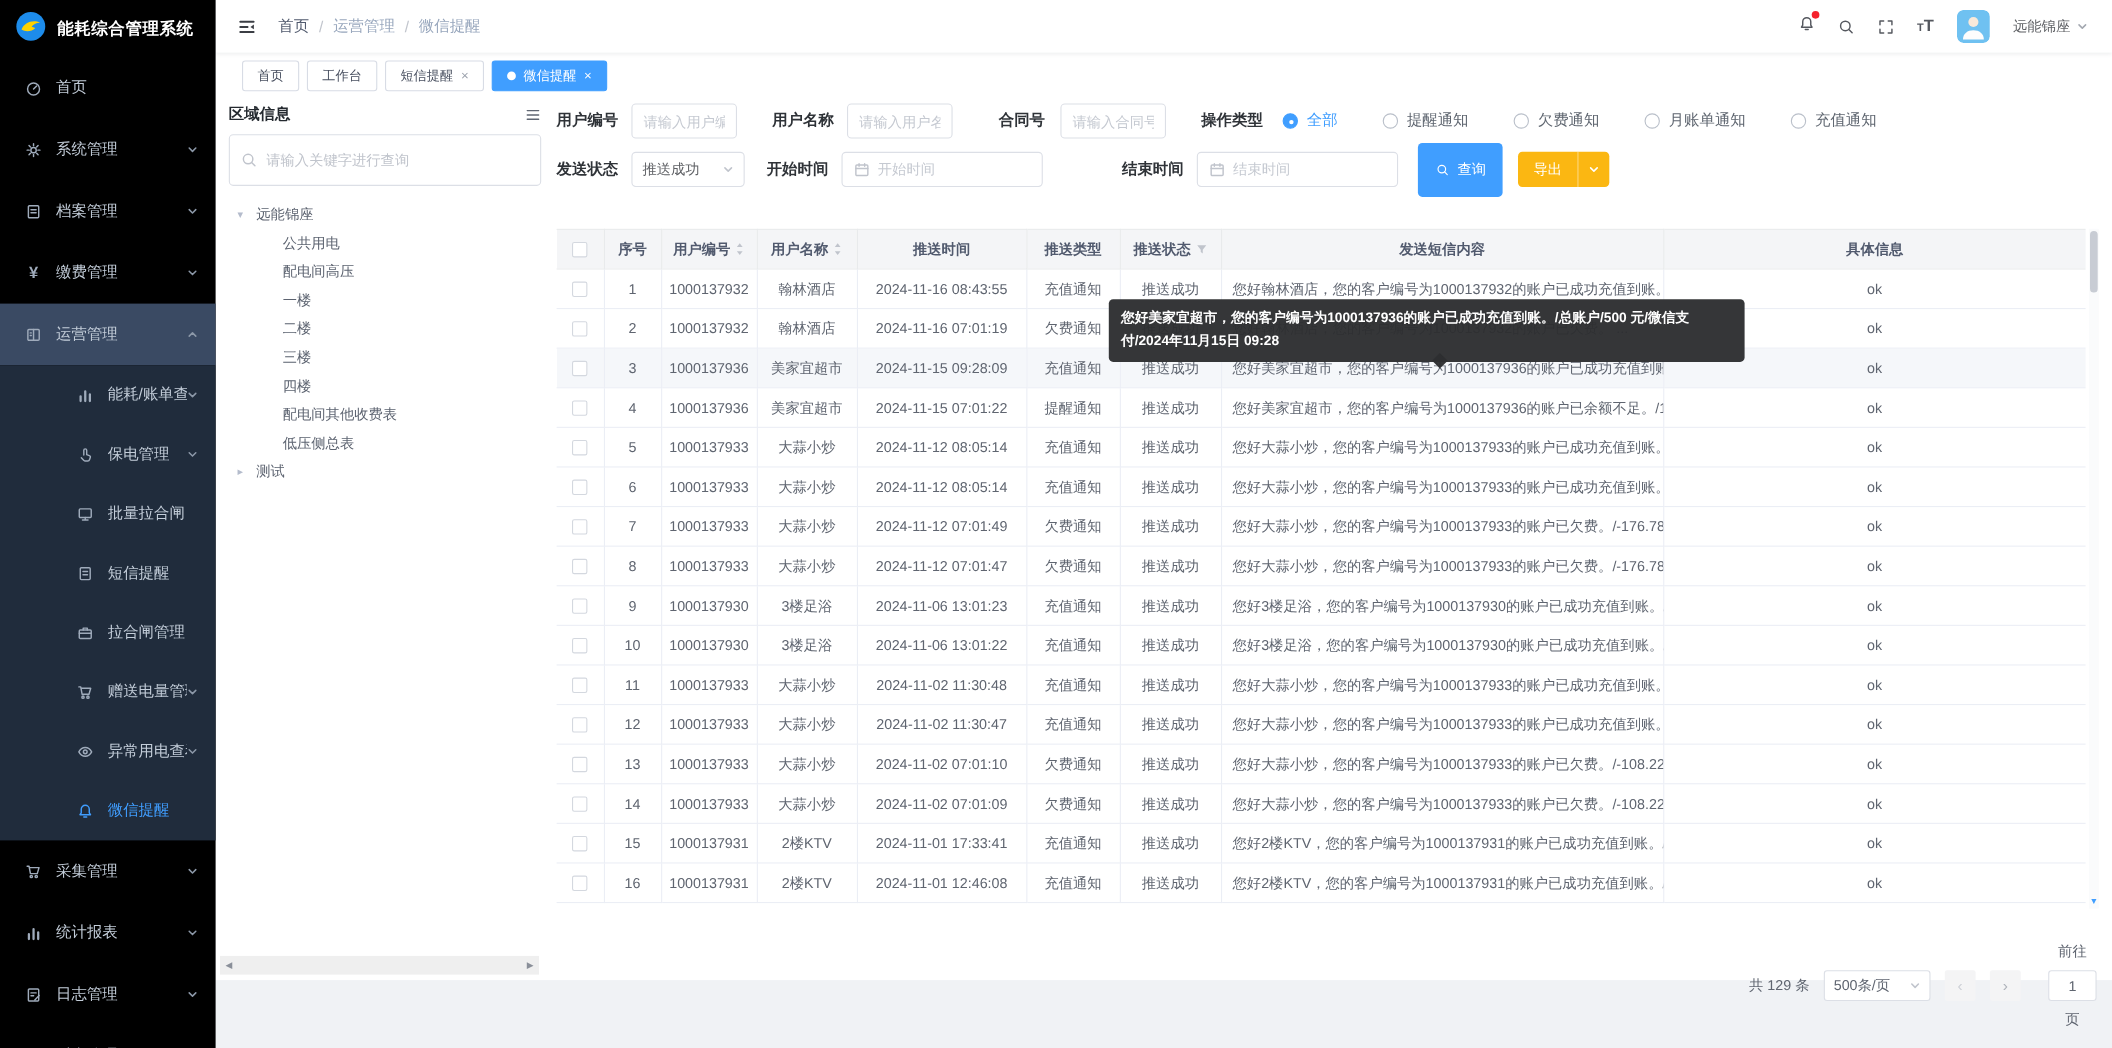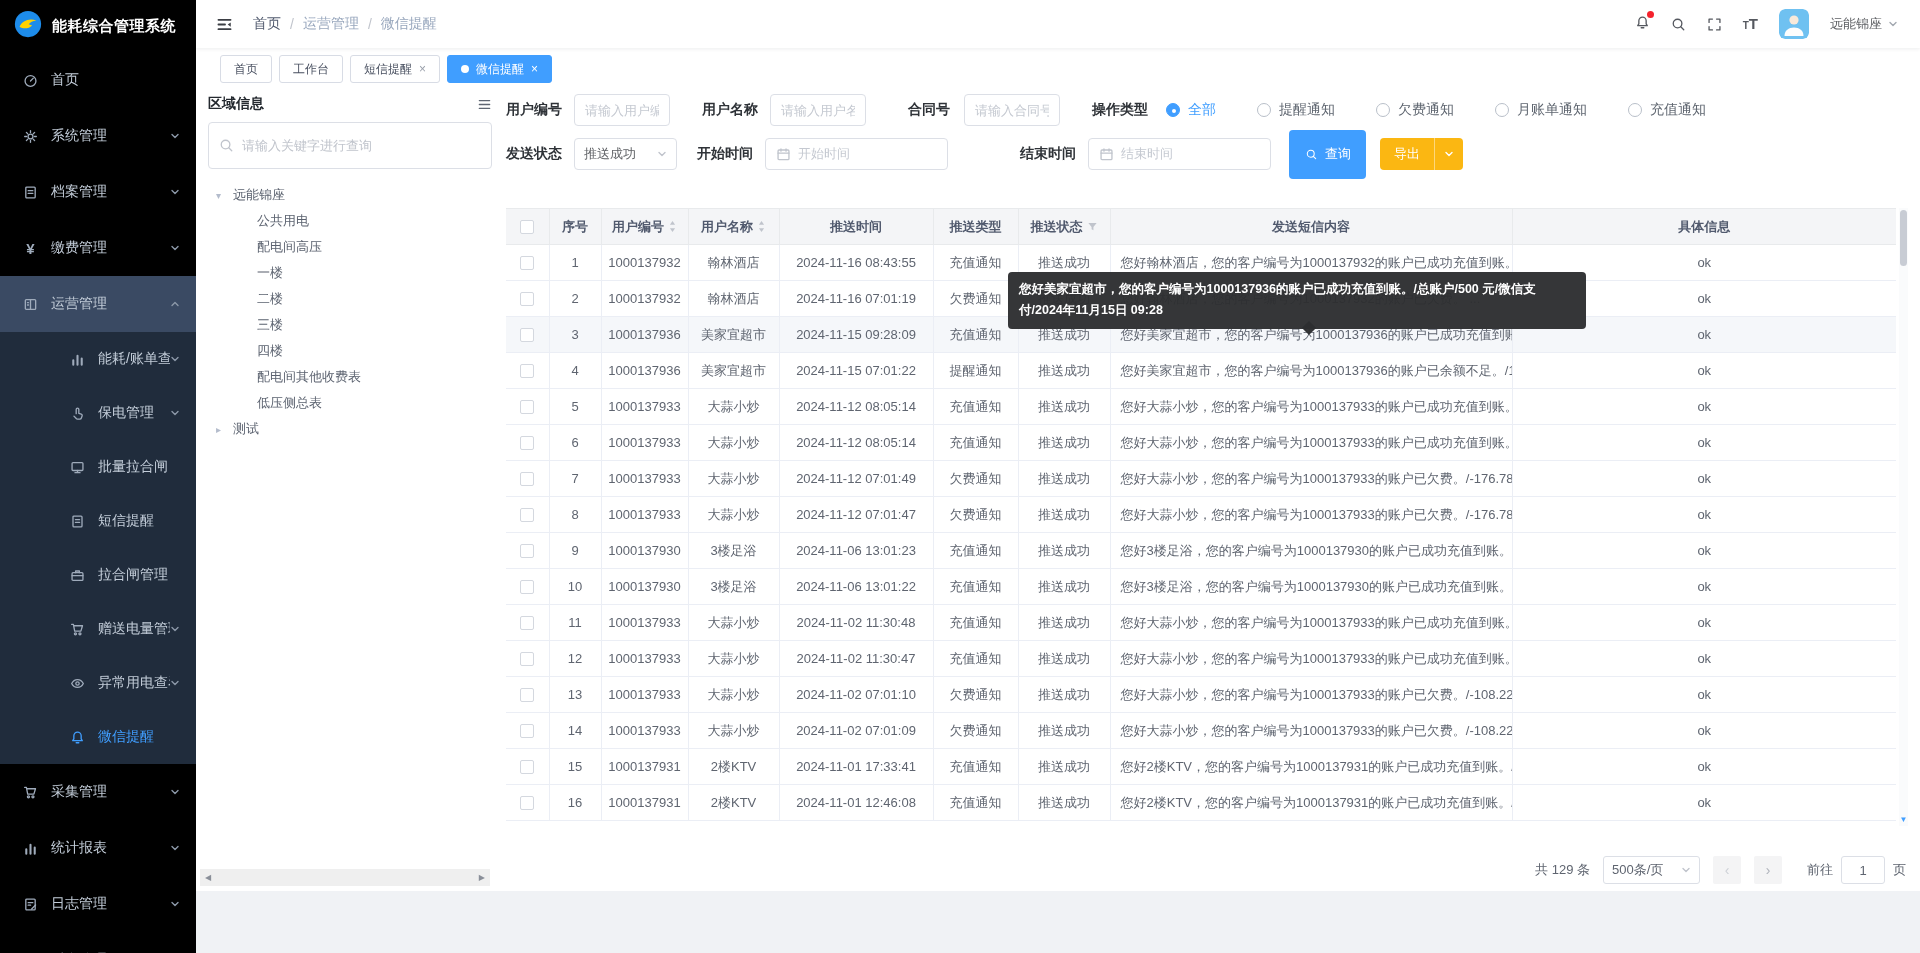--- a/index.html
+++ b/index.html
@@ -110,21 +110,21 @@
   .v-scroll { position:absolute; left:1703px; top:118px; width:9px; height:618px; background:#fafbfc; }
   .v-thumb { position:absolute; left:1px; top:2px; width:7px; height:56px; background:#c8ccd4; border-radius:4px; }
   .v-arrow { position:absolute; left:0; bottom:2px; width:9px; text-align:center; font-size:8px; color:#409eff; }
 
   
   .pager { position:absolute; right:14px; top:766px; display:flex; align-items:center; gap:13px; font-size:13px; color:#5f6570; }
   .pg-select { width:97px; height:28px; border:1px solid #dcdfe6; border-radius:3px; display:flex; align-items:center; justify-content:space-between; padding:0 8px; cursor:pointer; background:#fff; }
   .pg-select .mi-caret { color:#c0c4cc; display:flex; }
   .pg-btn { width:28px; height:28px; background:#f4f4f5; border:none; border-radius:2px; font-size:14px; display:flex; align-items:center; justify-content:center; cursor:pointer; font-family:inherit; }
   .pg-prev { color:#cdd0d6; } .pg-next { color:#aeb2ba; }
-  .pg-goto { display:flex; align-items:center; gap:8px; margin-left:12px; }
+  .pg-goto { display:flex; align-items:center; gap:8px; margin-left:12px;flex-direction:column; }
   .pg-input { width:44px; height:28px; border:1px solid #dcdfe6; border-radius:3px; text-align:center; font-size:13px; color:#5f6570; outline:none; font-family:inherit; }
 </style>
 </head>
 <body>
 
 <div class="screen">
 
   <aside class="sidebar">
     <div class="logo-row">
       <span class="logo-badge">

